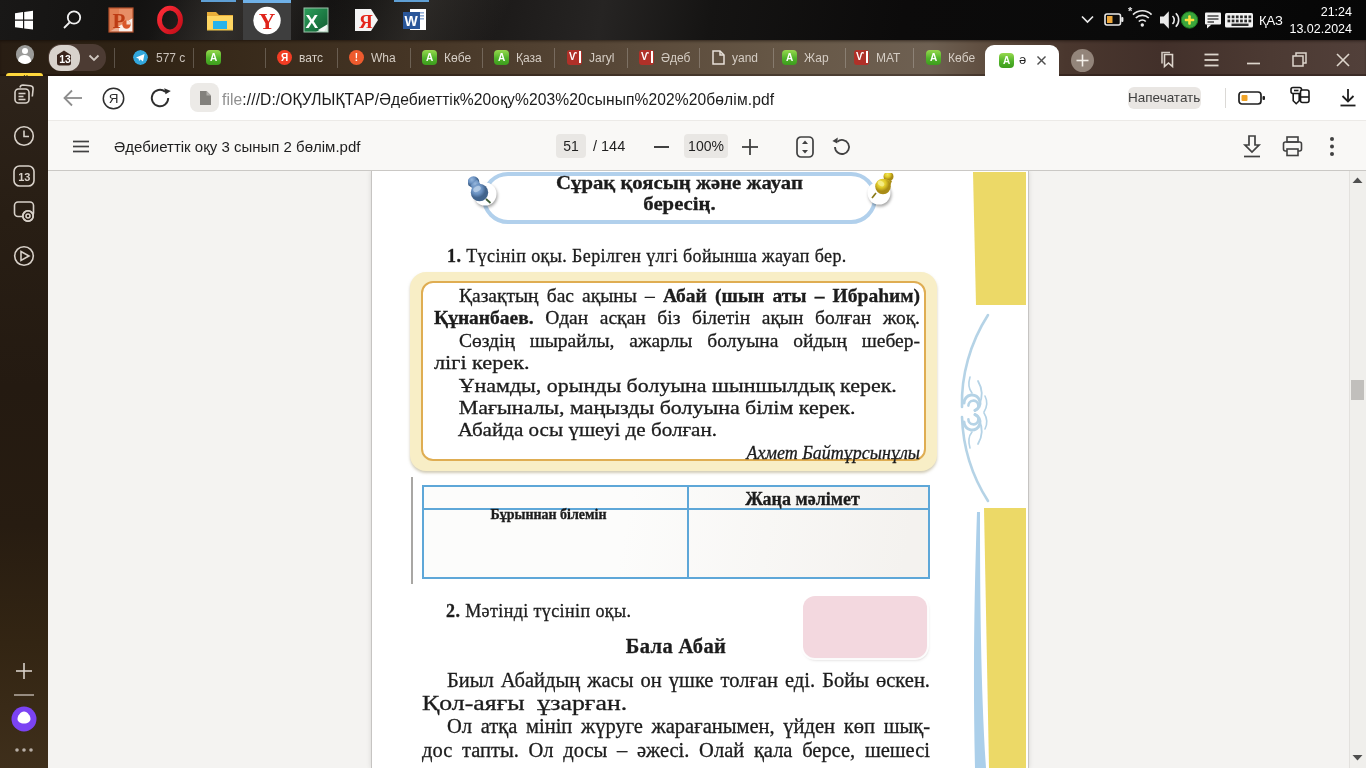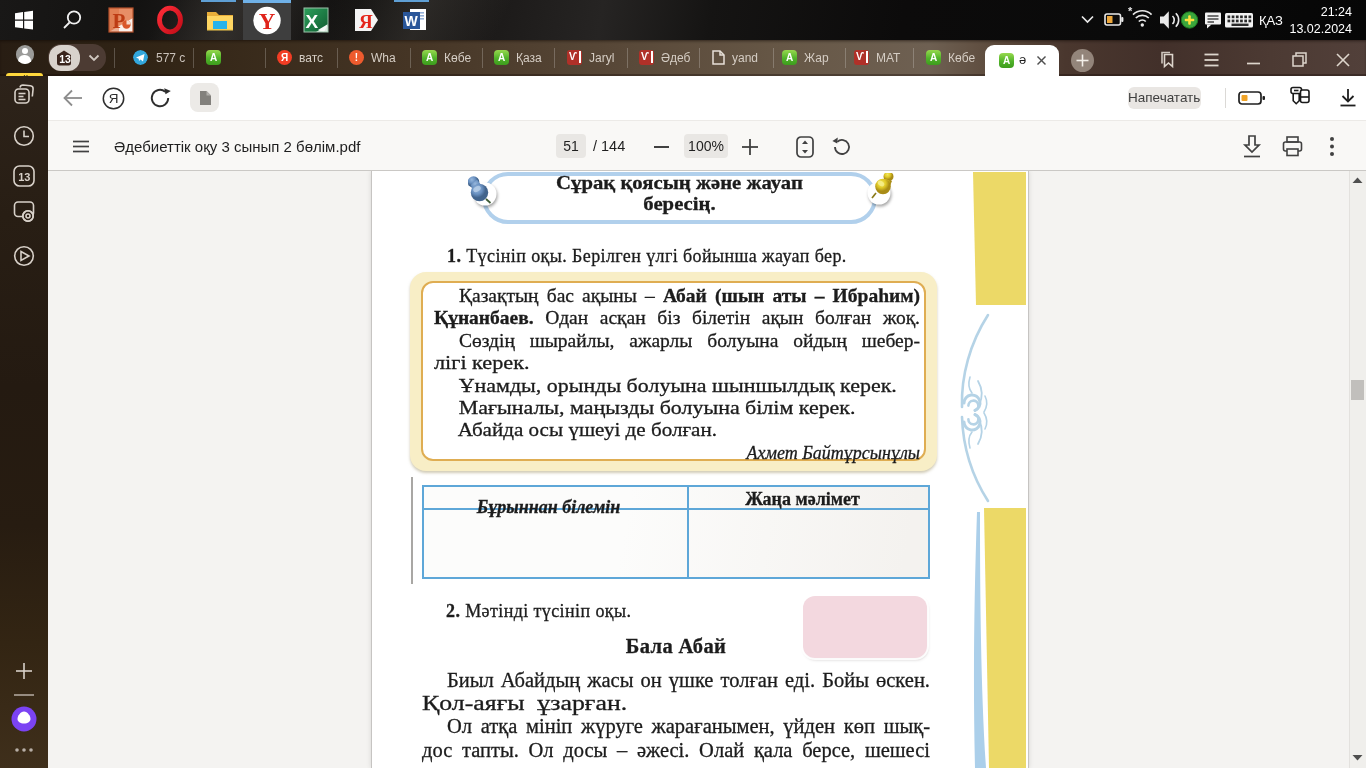--- a/index.html
+++ b/index.html
@@ -339,20 +339,21 @@
       </svg>
 <svg class="abs" style="left:101px;top:11px;" width="22" height="22" viewBox="0 0 22 22">
         <path d="M19.2 11 a8.2 8.2 0 1 1 -3 -6.3" fill="none" stroke="#2e2e2e" stroke-width="1.9"></path>
         <polygon points="15.2,1.2 16.5,7.3 21.8,4.1" fill="#2e2e2e"></polygon>
       </svg>
 <div class="abs" style="left:142px;top:7px;width:29px;height:29px;background:#eceae7;border-radius:8px;"></div>
 <svg class="abs" style="left:151px;top:14px;" width="13" height="16" viewBox="0 0 13 16">
         <path d="M1 1 h6.5 L12 5.5 V15 H1 Z" fill="#82807c"></path>
         <path d="M7.5 1 v4.5 H12" fill="#b0aeaa"></path>
       </svg>
+<div class="abs" style="left:174px;top:14.5px;font-size:15.6px;color:#1b1b1b;letter-spacing:0.1px;"><span style="color:#8f8f8f;">file</span>:///D:/ОҚУЛЫҚТАР/Әдебиеттік%20оқу%203%20сынып%202%20бөлім.pdf</div>
 <div class="abs" style="left:1080px;top:11px;width:73px;height:22px;background:#e9e6e3;border-radius:6px;font-size:13.5px;color:#3e3e3e;text-align:left;line-height:22px;">Напечатать</div>
 <div class="abs" style="left:1177px;top:12px;width:1px;height:20px;background:#dbd9d6;"></div>
 <svg class="abs" style="left:1190px;top:13px;" width="28" height="18" viewBox="0 0 28 18">
         <rect x="1" y="3" width="22" height="12" rx="3" fill="none" stroke="#1f1f1f" stroke-width="1.7"></rect>
         <rect x="24.5" y="7" width="2.5" height="4" rx="1" fill="#1f1f1f"></rect>
         <rect x="3.5" y="6" width="6" height="6" rx="1" fill="#f0a327"></rect>
       </svg>
 <svg class="abs" style="left:1242px;top:10px;" width="20" height="22" viewBox="0 0 20 22">
         <g fill="none" stroke="#1a1a1a" stroke-width="1.6">
           <rect x="1" y="1.5" width="10.5" height="6" rx="2"></rect>
@@ -489,21 +490,21 @@
  <div style="padding-left:22px;transform:scaleX(1.125);transform-origin:0 0;">Ұнамды, орынды болуына шыншылдық керек.</div>
  <div style="padding-left:22px;transform:scaleX(1.125);transform-origin:0 0;">Мағыналы, маңызды болуына білім керек.</div>
  <div style="padding-left:22px;transform:scaleX(1.08);transform-origin:0 0;">Абайда осы үшеуі де болған.</div>
  <div style="text-align:right;font-style:italic;font-size:18px;">Ахмет Байтұрсынұлы</div>
 </div>
 
 <div class="abs" style="left:363px;top:306px;width:1.5px;height:107px;background:#a9a7a4;"></div>
 <div class="abs" style="left:374px;top:314px;width:508px;height:94px;border:2px solid #5ea7d8;box-sizing:border-box;background:linear-gradient(100deg,#fcfcfb 40%,#f4f2ef 95%);"></div>
 <div class="abs" style="left:374px;top:337px;width:508px;height:1.5px;background:#5ea7d8;"></div>
 <div class="abs" style="left:639px;top:314px;width:1.5px;height:94px;background:#5ea7d8;"></div>
-<div class="abs bk serif" style="left:369px;top:326px;width:263px;text-align:center;font-weight:bold;font-size:18px;font-style:italic;">Бұрыннан білемін</div>
+<div class="abs bk serif" style="left:369px;top:336px;width:263px;text-align:center;font-weight:bold;font-size:14px;">Бұрыннан білемін</div>
 <div class="abs bk serif" style="left:635px;top:318px;width:239px;text-align:center;font-weight:bold;font-size:18px;">Жаңа мәлімет</div>
 
 <div class="abs bk serif" style="left:398px;top:430px;font-size:18px;letter-spacing:0.4px;"><b>2.</b> Мәтінді түсініп оқы.</div>
 <div class="abs" style="left:755px;top:425px;width:124px;height:62px;background:#f3d8df;border-radius:12px;box-shadow:0 0 0 2px rgba(255,255,255,0.9),1px 2px 3px rgba(120,110,110,0.35);"></div>
 <div class="abs bk serif" style="left:374px;top:464px;width:508px;text-align:center;font-weight:bold;font-size:20.5px;letter-spacing:0.4px;">Бала Абай</div>
 <div class="abs bk serif" style="left:374px;top:498px;width:508px;font-size:20.5px;line-height:23.2px;">
  <div class="xj" style="padding-left:25px;">Биыл Абайдың жасы он үшке толған еді. Бойы өскен.</div>
  <div style="word-spacing:5px;transform:scaleX(1.26);transform-origin:0 0;">Қол-аяғы ұзарған.</div>
  <div class="xj" style="padding-left:25px;">Ол атқа мініп жүруге жарағанымен, үйден көп шық-</div>
  <div class="xj">дос тапты. Ол досы – әжесі. Олай қала берсе, шешесі</div>

